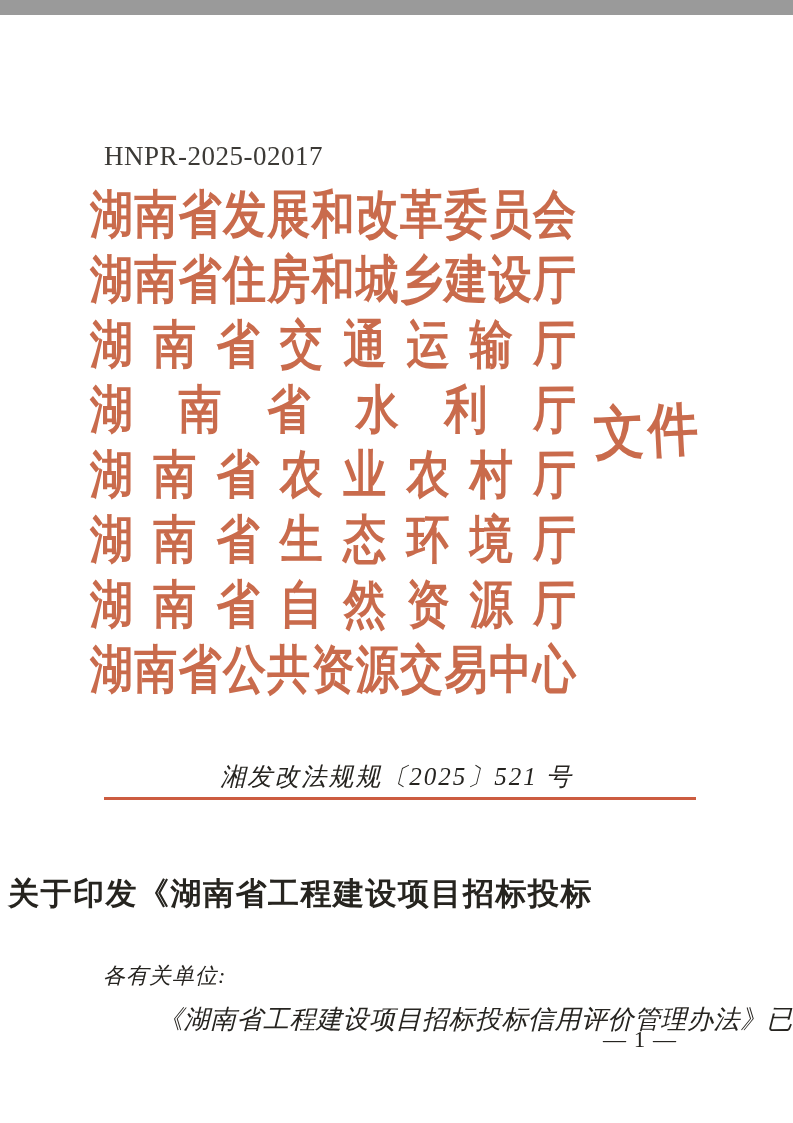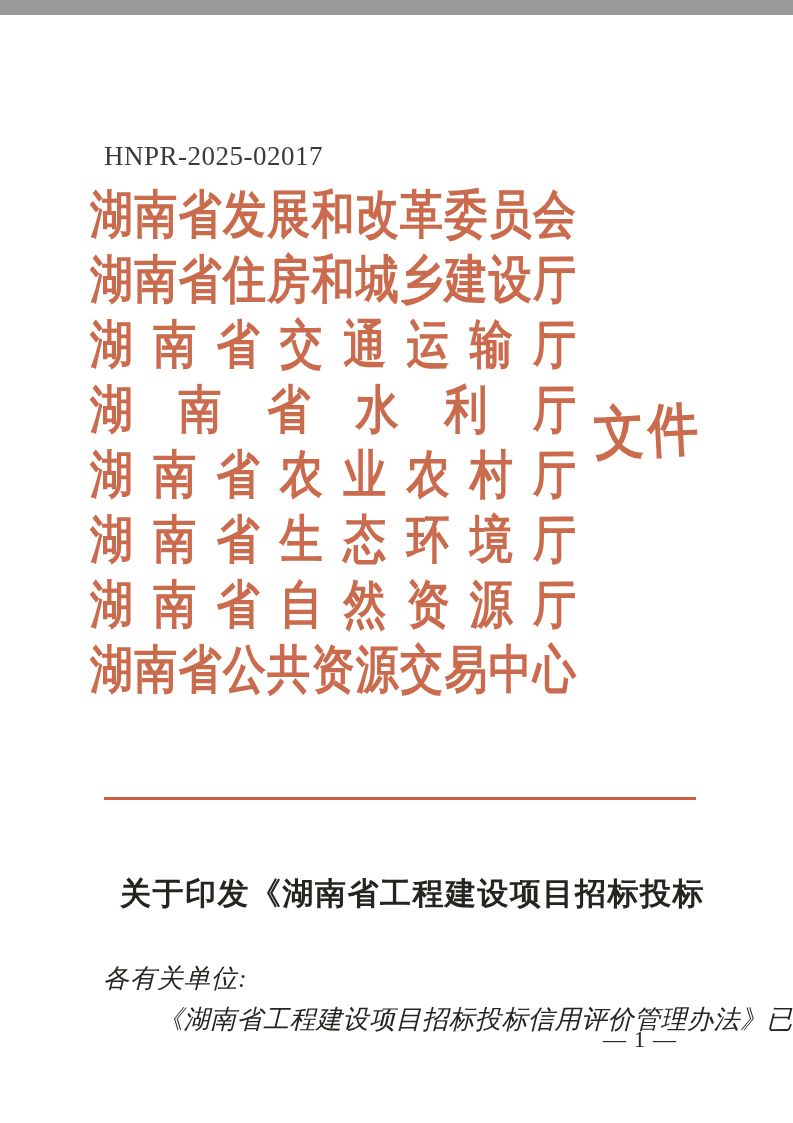--- a/index.html
+++ b/index.html
@@ -68,36 +68,36 @@
   .divider {
     position: absolute;
     left: 104px;
     top: 782px;
     width: 592px;
     height: 3px;
     background: #cc5c40;
   }
   .title {
     position: absolute;
-    left: 0;
+    left: 8px;
     top: 856px;
     width: 705px;
-    text-align: right;
+    text-align: left;
     font-size: 31px;
     font-weight: bold;
     color: #26241f;
     line-height: 45px;
     letter-spacing: 1.5px;
     font-family: "Liberation Sans", sans-serif;
   }
   .salutation {
     position: absolute;
     left: 103px;
     top: 946px;
-    font-size: 26px;
+    font-size: 22px;
     font-style: italic;
     letter-spacing: 1px;
     color: #262420;
     font-family: "Liberation Serif", serif;
   }
   .body-par {
     position: absolute;
     left: 157px;
     top: 987px;
     width: 540px;
@@ -131,20 +131,21 @@
     <div class="issuer-line">湖南省交通运输厅</div>
     <div class="issuer-line">湖南省水利厅</div>
     <div class="issuer-line">湖南省农业农村厅</div>
     <div class="issuer-line">湖南省生态环境厅</div>
     <div class="issuer-line">湖南省自然资源厅</div>
     <div class="issuer-line">湖南省公共资源交易中心</div>
   </div>
 
   <div class="wenjian">文件</div>
 
+  <div class="doc-number">湘发改法规规〔2025〕521 号</div>
 
   <div class="divider"></div>
 
   <div class="title">
     <div>关于印发《湖南省工程建设项目招标投标</div>
   </div>
 
   <div class="salutation">各有关单位:</div>
 
   <div class="body-par">《湖南省工程建设项目招标投标信用评价管理办法》已经</div>

